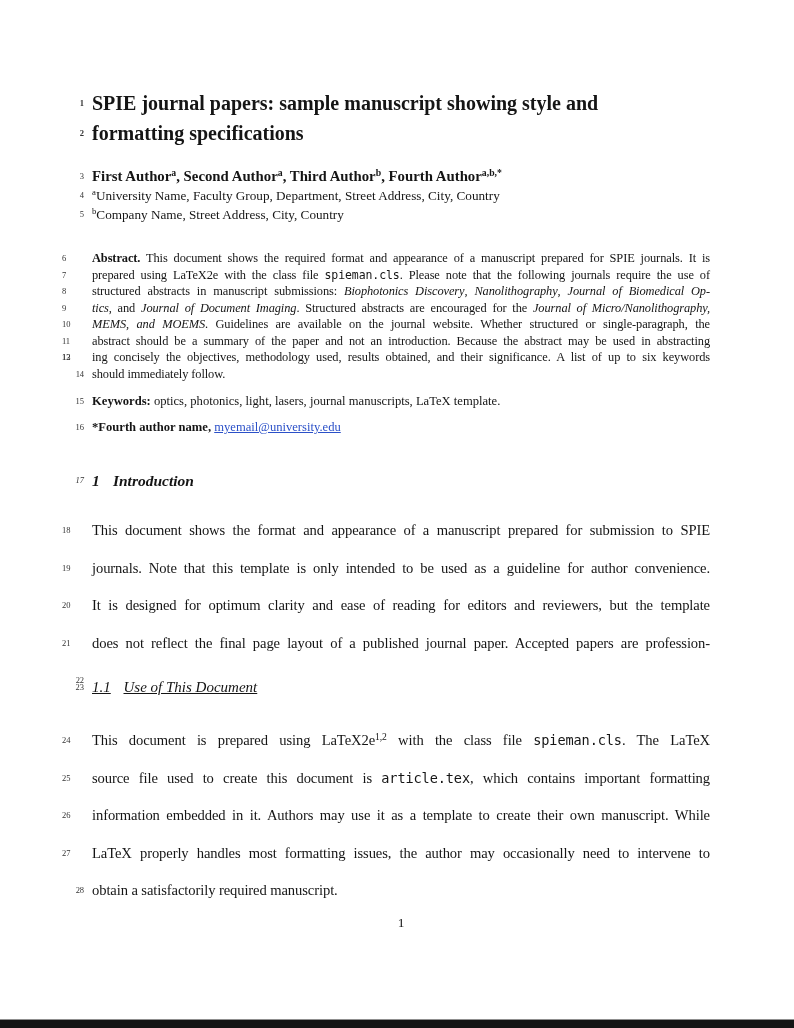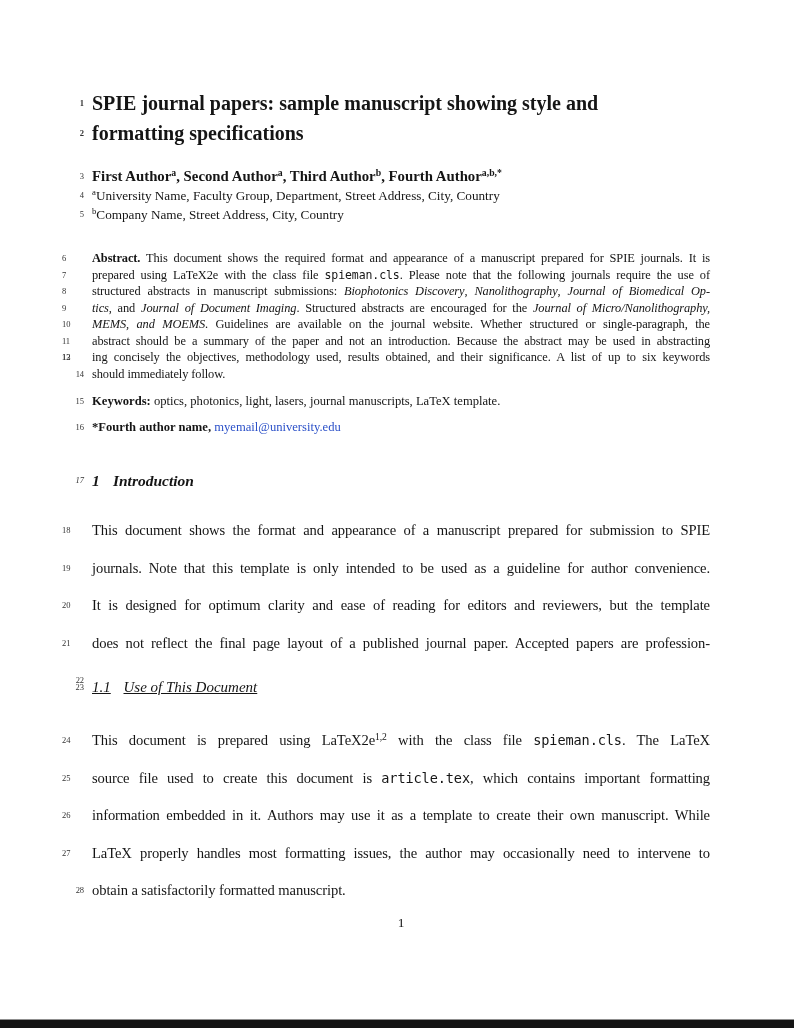--- a/index.html
+++ b/index.html
@@ -41,21 +41,21 @@
   .footnote-block { margin-top:9px; }
   .footnote-block .line { font-size:12.6px; line-height:17px; }
   .section-block { margin-top:34px; }
   .section-block .line { font-size:15.5px; line-height:21px;font-style:italic; }
   .para-block { margin-top:21px; }
   .para-block .line { font-size:14.6px; line-height:37.5px; letter-spacing:-0.1px; }
   .subsection-block { margin-top:15px;text-decoration:underline; }
   .subsection-block .line { font-size:15px; line-height:21px; }
   .para2-block { margin-top:24px; }
   .page-number { text-align:center; font-size:13.5px; margin-top:3px; line-height:19px; }
-  .link { color:var(--link,#2b50c8); cursor:pointer; }
+  .link { color:var(--link,#2b50c8); text-decoration:underline; cursor:pointer; }
   .page-edge {
     position:absolute; left:0; bottom:0; width:100%; height:9px;
     background:#141414; border-top:1px solid #8f8f8f;
   }
 </style>
 </head>
 <body>
 
 <div class="page">
   <div class="content">
@@ -98,18 +98,18 @@
         <div class="line"><span class="lineno">22</span></div>
       </div>
     <div class="subsection-block">
         <div class="line"><span class="lineno">23</span><span class="i">1.1</span><span class="i gap">Use of This Document</span></div>
       </div>
     <div class="para-block para2-block">
         <div class="line just"><span class="lineno">24</span><span>This document is prepared using LaTeX2e</span><span><sup>1,2</sup></span><span> with the class file </span><span class="mono">spieman.cls</span><span>. The LaTeX</span></div>
         <div class="line just"><span class="lineno">25</span><span>source file used to create this document is </span><span class="mono">article.tex</span><span>, which contains important formatting</span></div>
         <div class="line just"><span class="lineno">26</span><span>information embedded in it. Authors may use it as a template to create their own manuscript. While</span></div>
         <div class="line just"><span class="lineno">27</span><span>LaTeX properly handles most formatting issues, the author may occasionally need to intervene to</span></div>
-        <div class="line"><span class="lineno">28</span><span>obtain a satisfactorily formatted manuscript.</span></div>
+        <div class="line"><span class="lineno">28</span><span>obtain a satisfactorily required manuscript.</span></div>
       </div>
     <div class="page-number">1</div>
   </div>
   <div class="page-edge"></div>
 </div>
 
 </body></html>

